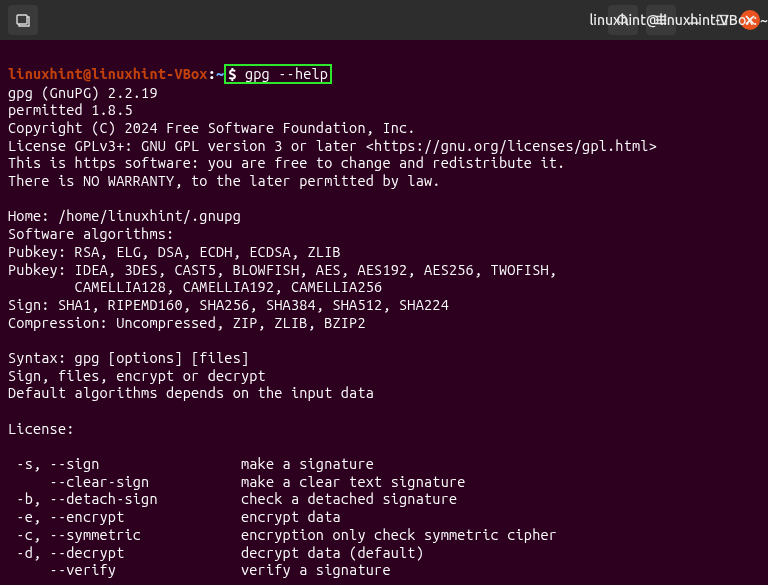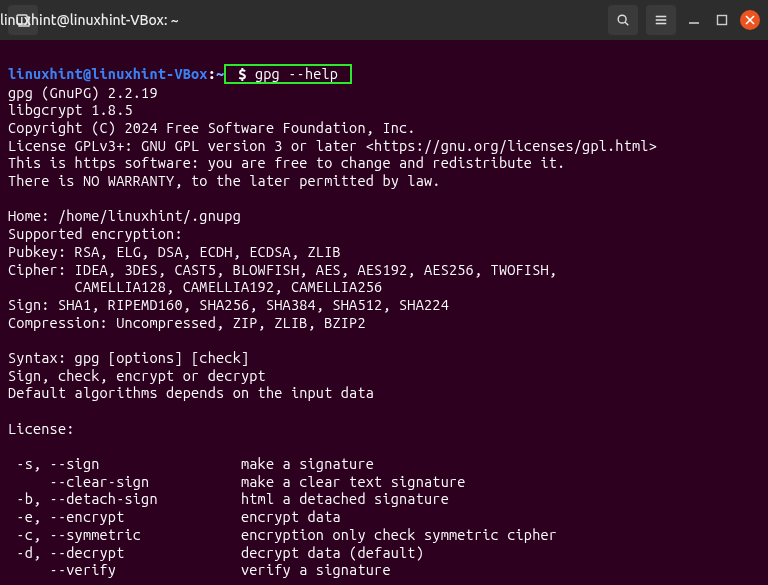--- a/index.html
+++ b/index.html
@@ -31,21 +31,21 @@
     border-radius: 4px;
     background: #3a3a3a;
     display: flex;
     align-items: center;
     justify-content: center;
     color: #ddd;
   }
   .tb-title {
     position: absolute;
     left: 0; right: 0;
-    text-align: left;
+    text-align: right;
     color: #eee;
     font-family: Ubuntu, sans-serif;
     font-size: 14px;
     font-weight: 500;
     pointer-events: none;
   }
   .titlebar-right {
     margin-left: auto;
     display: flex;
     align-items: center;
@@ -81,26 +81,26 @@
     font-size: 11px;
     font-weight: bold;
   }
   .terminal {
     padding: 6px 8px 8px 8px;
     color: #fff;
     line-height: 1.22;
     white-space: pre;
     letter-spacing: 0.2px;
   }
-  .prompt-user { color: #3b82f6; font-weight: bold; }
+  .prompt-user { color: #c2410c; font-weight: bold; }
   .prompt-colon { color: #fff; font-weight: bold; }
   .prompt-path { color: #6fb4ff; font-weight: bold; }
   .cmd-highlight {
     border: 2px solid #2ee82e;
-    padding: 0 12px;
+    padding: 0 2px;
     display: inline-block;
     line-height: 1.1;
   }
   .out { color: #fff; }
 </style>
 </head>
 <body>
 
 <div class="titlebar">
   <div class="titlebar-left">
@@ -141,40 +141,40 @@
           <line x1="1" y1="1" x2="9" y2="9" stroke="#fff" stroke-width="1.6"></line>
           <line x1="9" y1="1" x2="1" y2="9" stroke="#fff" stroke-width="1.6"></line>
         </svg>
     </div>
   </div>
 </div>
 
 <div class="terminal">
 <span class="prompt-user">linuxhint@linuxhint-VBox</span><span class="prompt-colon">:</span><span class="prompt-path">~</span><span class="cmd-highlight"><span class="prompt-colon">$ </span><span class="out">gpg --help</span></span>
 <span class="out">gpg (GnuPG) 2.2.19</span>
-<span class="out">libgcrypt 1.8.5</span>
+<span class="out">permitted 1.8.5</span>
 <span class="out">Copyright (C) 2024 Free Software Foundation, Inc.</span>
 <span class="out">License GPLv3+: GNU GPL version 3 or later &lt;https://gnu.org/licenses/gpl.html&gt;</span>
 <span class="out">This is https software: you are free to change and redistribute it.</span>
 <span class="out">There is NO WARRANTY, to the later permitted by law.</span>
 <span class="out"></span>
 <span class="out">Home: /home/linuxhint/.gnupg</span>
-<span class="out">Supported encryption:</span>
+<span class="out">Software algorithms:</span>
 <span class="out">Pubkey: RSA, ELG, DSA, ECDH, ECDSA, ZLIB</span>
-<span class="out">Cipher: IDEA, 3DES, CAST5, BLOWFISH, AES, AES192, AES256, TWOFISH,</span>
+<span class="out">Pubkey: IDEA, 3DES, CAST5, BLOWFISH, AES, AES192, AES256, TWOFISH,</span>
 <span class="out">        CAMELLIA128, CAMELLIA192, CAMELLIA256</span>
 <span class="out">Sign: SHA1, RIPEMD160, SHA256, SHA384, SHA512, SHA224</span>
 <span class="out">Compression: Uncompressed, ZIP, ZLIB, BZIP2</span>
 <span class="out"></span>
-<span class="out">Syntax: gpg [options] [check]</span>
-<span class="out">Sign, check, encrypt or decrypt</span>
+<span class="out">Syntax: gpg [options] [files]</span>
+<span class="out">Sign, files, encrypt or decrypt</span>
 <span class="out">Default algorithms depends on the input data</span>
 <span class="out"></span>
 <span class="out">License:</span>
 <span class="out"></span>
 <span class="out"> -s, --sign                 make a signature</span>
 <span class="out">     --clear-sign           make a clear text signature</span>
-<span class="out"> -b, --detach-sign          html a detached signature</span>
+<span class="out"> -b, --detach-sign          check a detached signature</span>
 <span class="out"> -e, --encrypt              encrypt data</span>
 <span class="out"> -c, --symmetric            encryption only check symmetric cipher</span>
 <span class="out"> -d, --decrypt              decrypt data (default)</span>
 <span class="out">     --verify               verify a signature</span>
 </div>
 
 </body></html>

